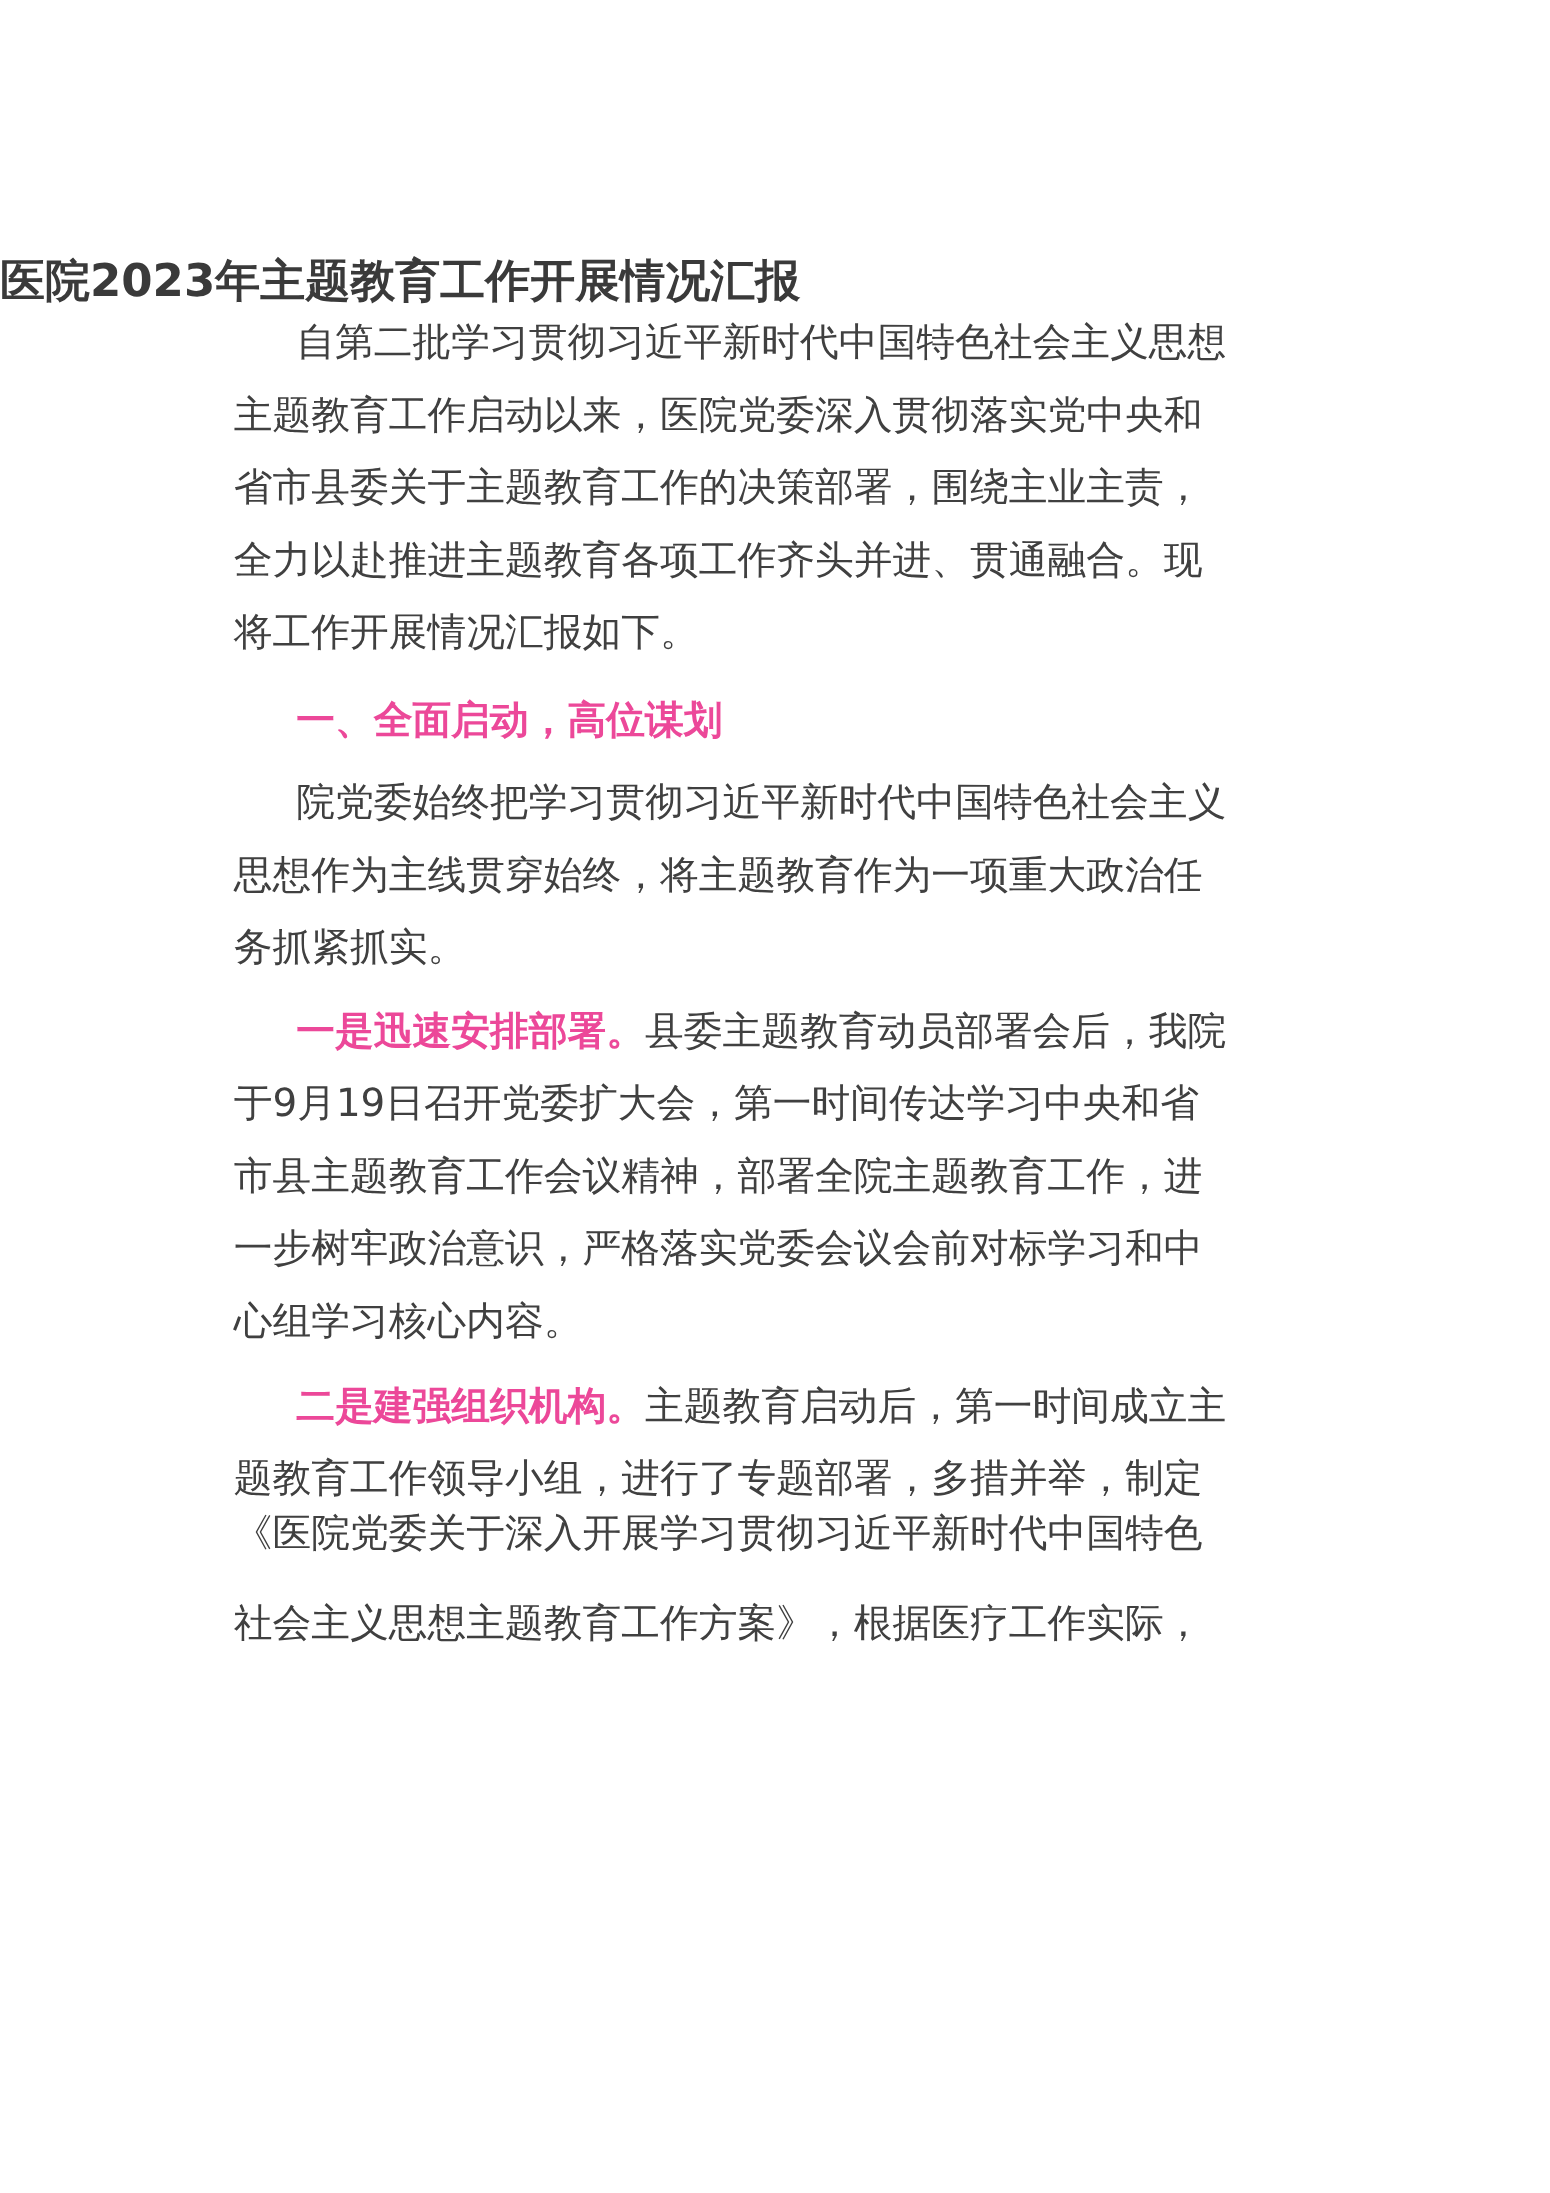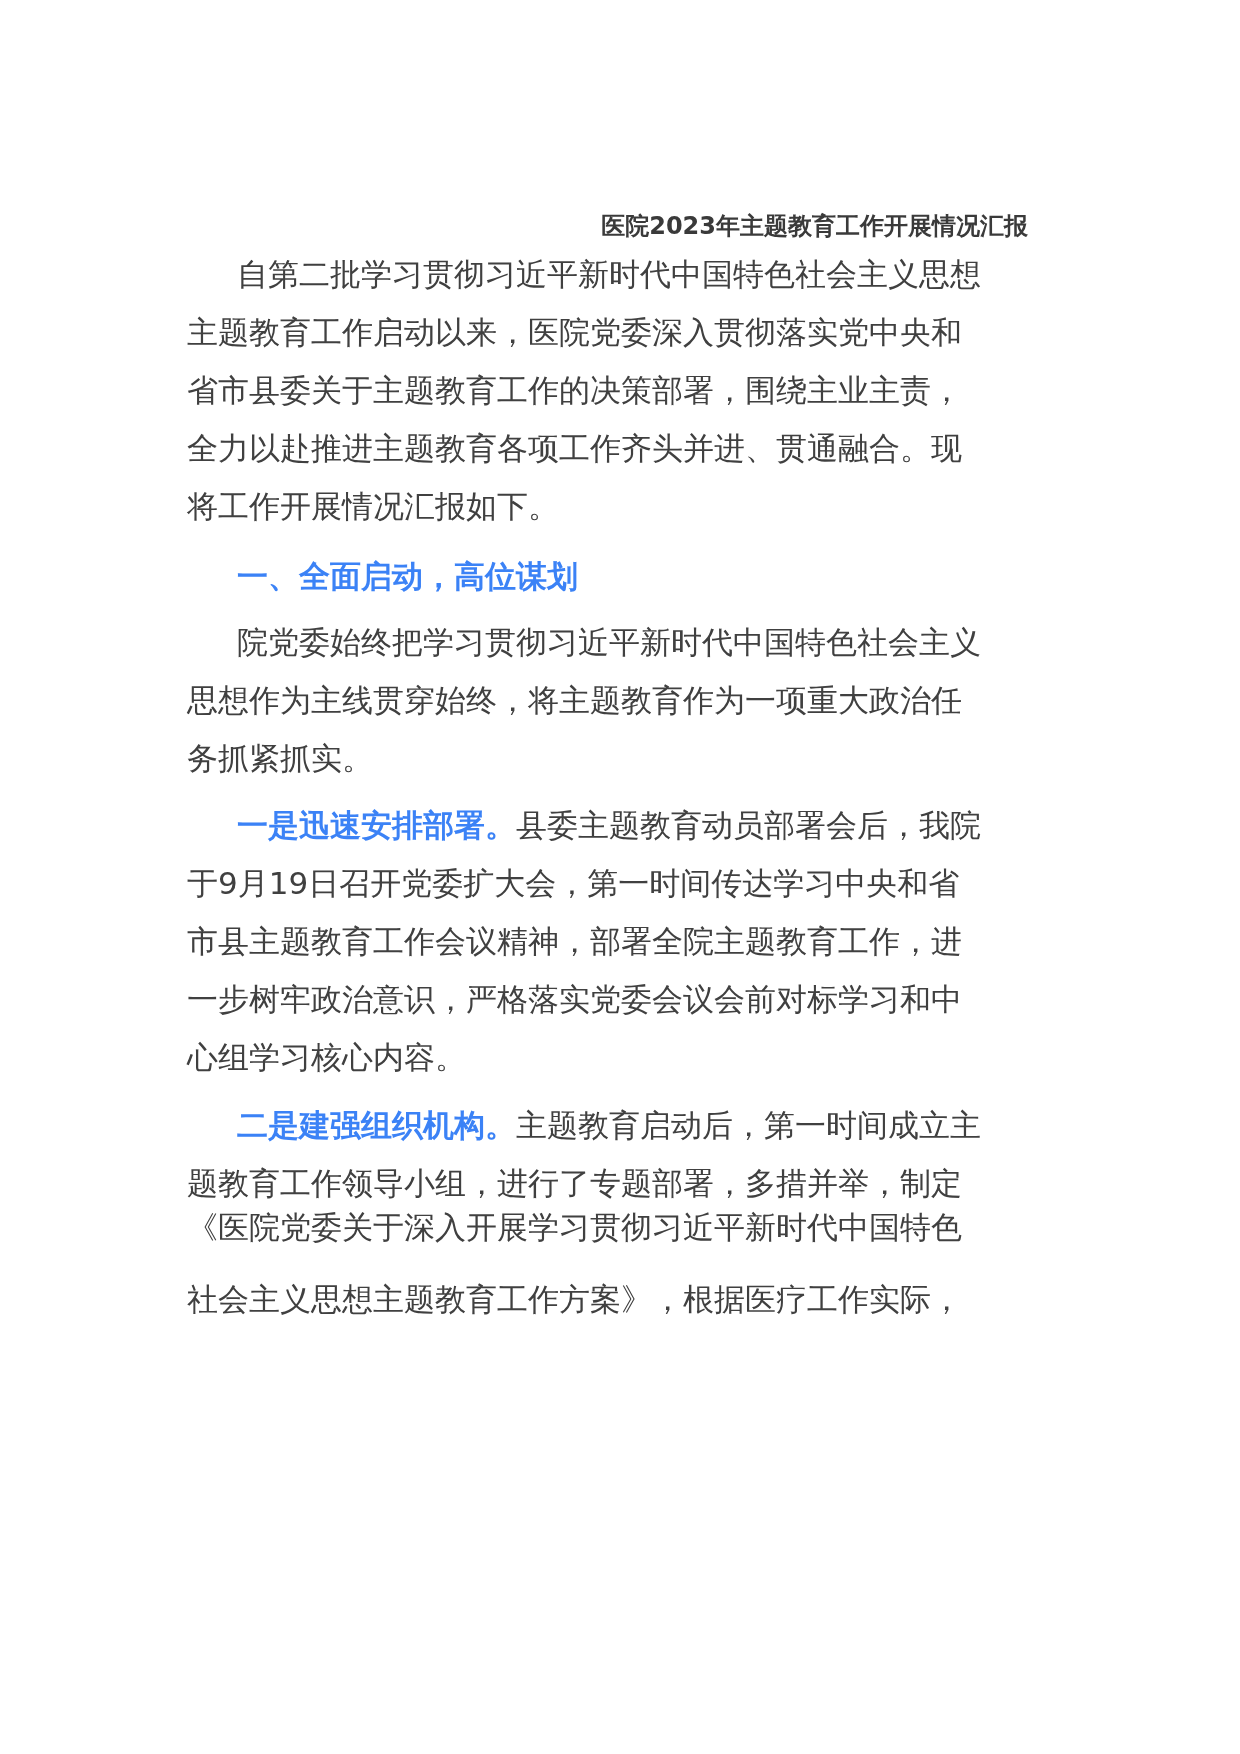--- a/index.html
+++ b/index.html
@@ -21,42 +21,43 @@
       top: 0;
       width: 1240px;
       height: 1754px;
       background: #ffffff;
     }
     .doc-title {
       position: absolute;
       left: 0;
       top: 204px;
       width: 1028px;
-      text-align: right;
-      font-size: 24px;
+      text-align: left;
+      font-size: 36px;
       font-weight: bold;
       line-height: 44px;
       color: #3a3a3a;
       margin: 0;
     }
     .line {
       position: absolute;
       left: 187px;
       font-size: 31px;
       line-height: 44px;
       white-space: nowrap;
       color: #404040;
       margin: 0;
     }
     .indent {
       left: 237px;
     }
     .bold {
       font-weight: bold;
-      color: #3b82f6;
+      color: #ec4899;
+      font-family: Liberation Serif, serif;
     }
   </style>
 </head>
 <body>
 
 <div class="page">
 
   <h1 class="doc-title">医院2023年主题教育工作开展情况汇报</h1>
 
   <p class="line indent" style="top:252px;">自第二批学习贯彻习近平新时代中国特色社会主义思想</p>

